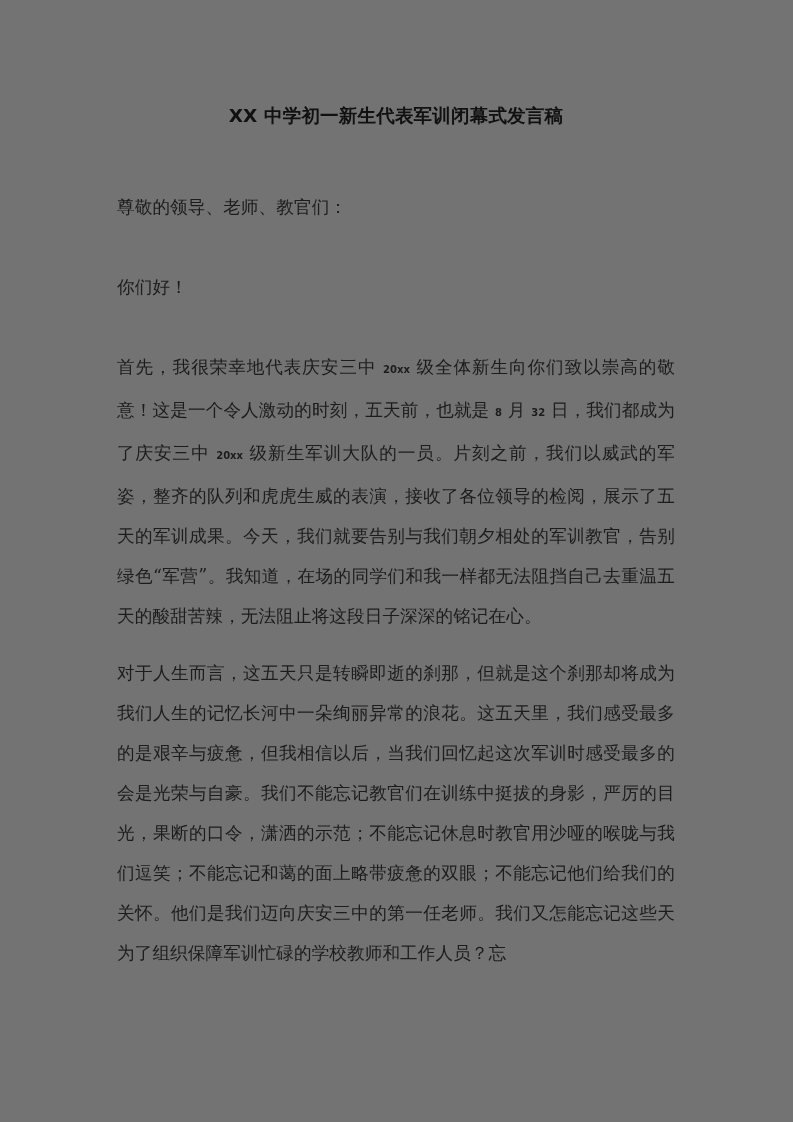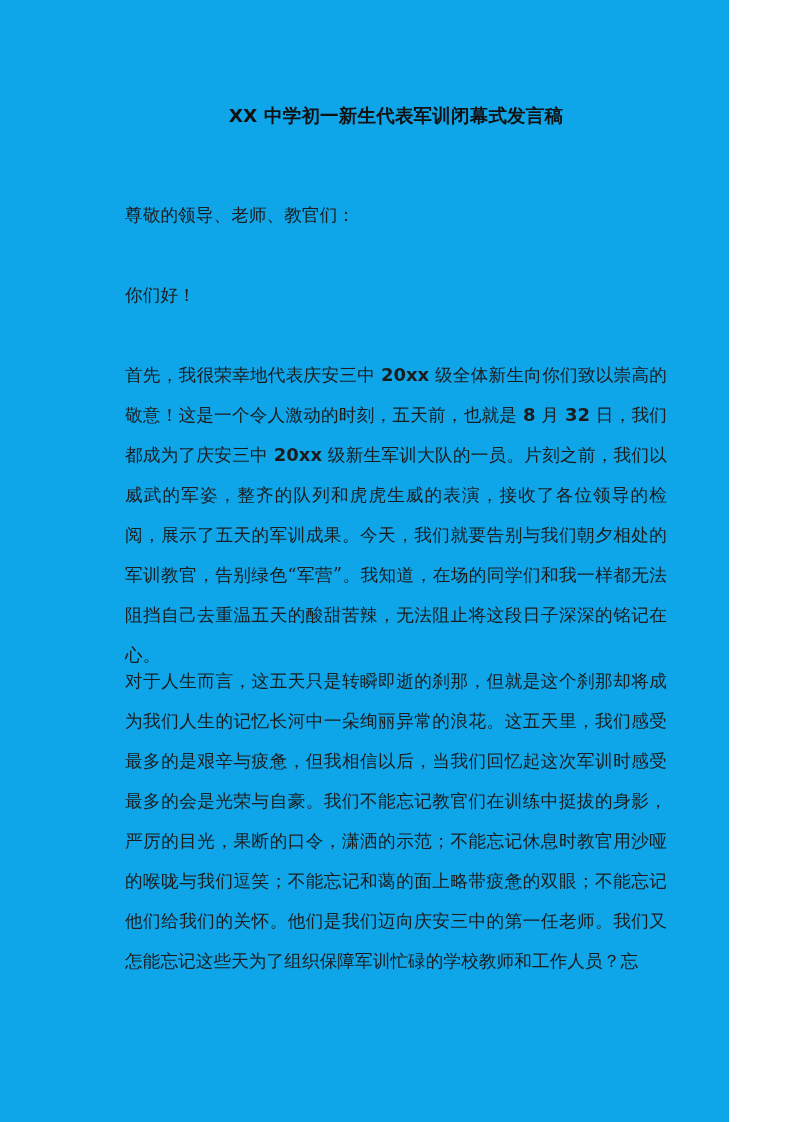--- a/index.html
+++ b/index.html
@@ -11,23 +11,23 @@
     width: 793px;
     height: 1122px;
     overflow: hidden;
     font-family: "DejaVu Serif", "Liberation Serif", serif;
     color: #1a1a1a;
     -webkit-font-smoothing: antialiased;
   }
 
   .page {
     position: relative;
-    width: 729px;
+    width: 793px;
     height: 1122px;
-    background: #0ea5e9;
+    background: #737373;
     box-sizing: border-box;
   }
 
   .content {
     position: absolute;
     left: 113px;
     top: 0;
     width: 566px;
   }
 
@@ -48,38 +48,38 @@
     white-space: nowrap;
   }
 
   .body-block {
     position: absolute;
     left: 0;
     width: 566px;
   }
 
   .para {
-    margin: 12px;
+    margin: 4px;
     font-size: 17.6px;
     line-height: 40px;
     text-align: justify;
     text-justify: inter-ideograph;
     color: #1c1c1c;
     letter-spacing: 0.1px;
   }
 
   .para.nojustify {
     text-align: left;
   }
 
   
   .lat {
     font-family: "DejaVu Sans", "Liberation Sans", sans-serif;
     font-weight: bold;
-    font-size: 18px;
+    font-size: 10px;
     letter-spacing: 0;
   }
 
   .blk-greeting   { top: 183px; }
   .blk-hello      { top: 263px; }
   .blk-para1      { top: 343px; }
   .blk-para2      { top: 649px; }
 </style>
 </head>
 <body>

